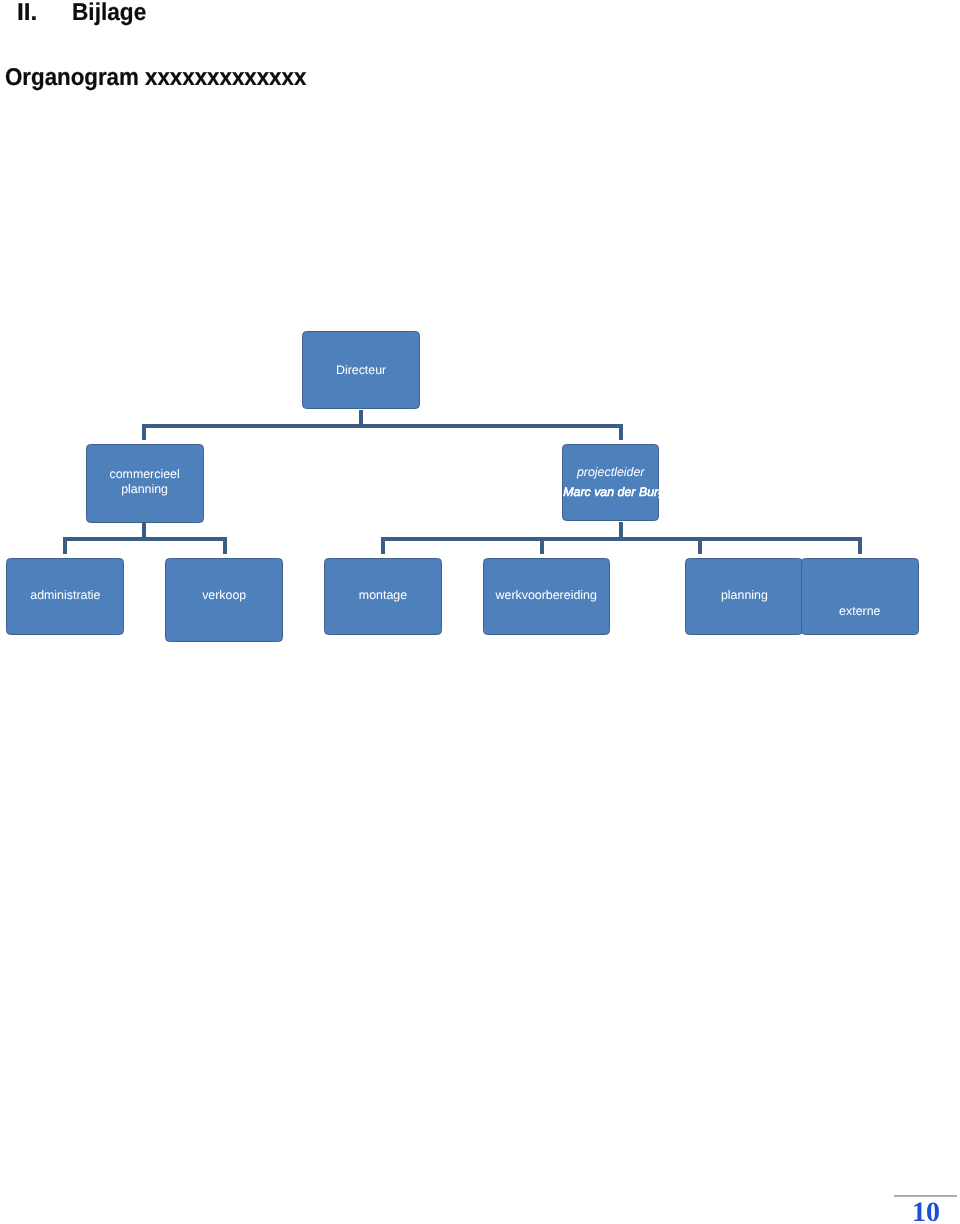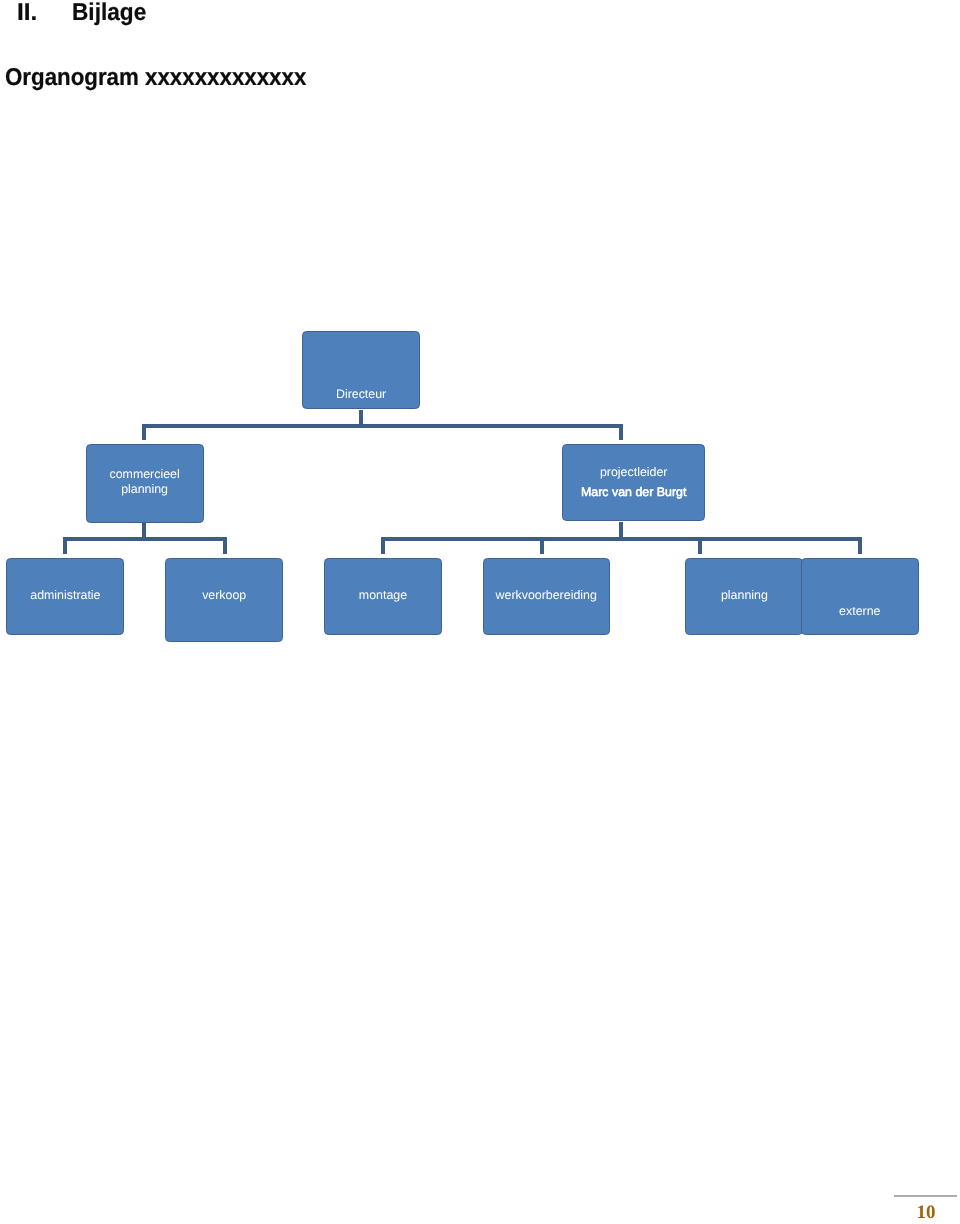--- a/index.html
+++ b/index.html
@@ -23,21 +23,21 @@
   .node .txt{position:absolute;left:0;right:0;text-align:center;
              font-size:12.4px;line-height:1;white-space:nowrap;}
   .node .b{font-weight:normal;display:block;-webkit-text-stroke:0.42px #ffffff;
            text-shadow:0 0 0.01px rgba(255,255,255,0.9);}
 
   .conn{position:absolute;background:#3c5e86;}
 
   #footer-rule{position:absolute;left:894.4px;top:1194px;width:62.8px;height:3px;
                background:linear-gradient(to bottom,#ffffff 0,#ffffff 33.3%,#a8a8a8 33.3%,#a8a8a8 66.6%,#b4b4b4 66.6%,#b4b4b4 100%);}
   #page-num{position:absolute;left:894.5px;top:1205.7px;width:63.1px;text-align:center;
-            font-size:19px;font-weight:bold;color:#a16207;
+            font-size:28px;font-weight:bold;color:#1d4ed8;
             font-family:"Liberation Serif",serif;line-height:13.8px;}
 </style>
 </head>
 <body>
 
 <div class="page">
 
   <div class="hd" id="hd-num">II.</div>
   <div class="hd" id="hd-txt">Bijlage</div>
   <div class="hd" id="subtitle">Organogram xxxxxxxxxxxxx</div>
@@ -61,29 +61,29 @@
       <div class="conn" style="left:619.3px;top:522.2px;width:3.9px;height:14.9px;"></div>
       <div class="conn" style="left:380.9px;top:536.9px;width:480.9px;height:4.1px;"></div>
       <div class="conn" style="left:380.8px;top:536.9px;width:3.9px;height:16.8px;"></div>
       <div class="conn" style="left:539.7px;top:536.9px;width:3.9px;height:16.8px;"></div>
       <div class="conn" style="left:698.4px;top:536.9px;width:3.9px;height:16.8px;"></div>
       <div class="conn" style="left:857.7px;top:536.9px;width:4.1px;height:16.8px;"></div>
     </div>
 
     <div>
       <div class="node" style="left:302px;top:331.4px;width:118.2px;height:77.6px;">
-        <span class="txt" style="top:31.6px;margin-top:24px;">Directeur</span>
+        <span class="txt" style="top:31.6px;">Directeur</span>
     </div>
 
       <div class="node" style="left:85.5px;top:443.6px;width:118.2px;height:79px;">
         <span class="txt" style="top:23.6px;">commercieel</span>
         <span class="txt" style="top:38.5px;">planning</span>
     </div>
 
-      <div class="node" style="left:562.2px;top:443.6px;width:143px;height:77px;">
+      <div class="node" style="left:562.2px;top:443.6px;width:97px;height:77px;font-style:italic;">
         <span class="txt" style="top:21.7px;">projectleider</span>
         <span class="txt b" style="top:41.9px;">Marc van der Burgt</span>
     </div>
 
       <div class="node" style="left:6.3px;top:557.6px;width:118.2px;height:77.4px;">
         <span class="txt" style="top:30.8px;">administratie</span>
     </div>
       <div class="node" style="left:165.1px;top:557.6px;width:118.2px;height:84px;">
         <span class="txt" style="top:30.8px;">verkoop</span>
     </div>

